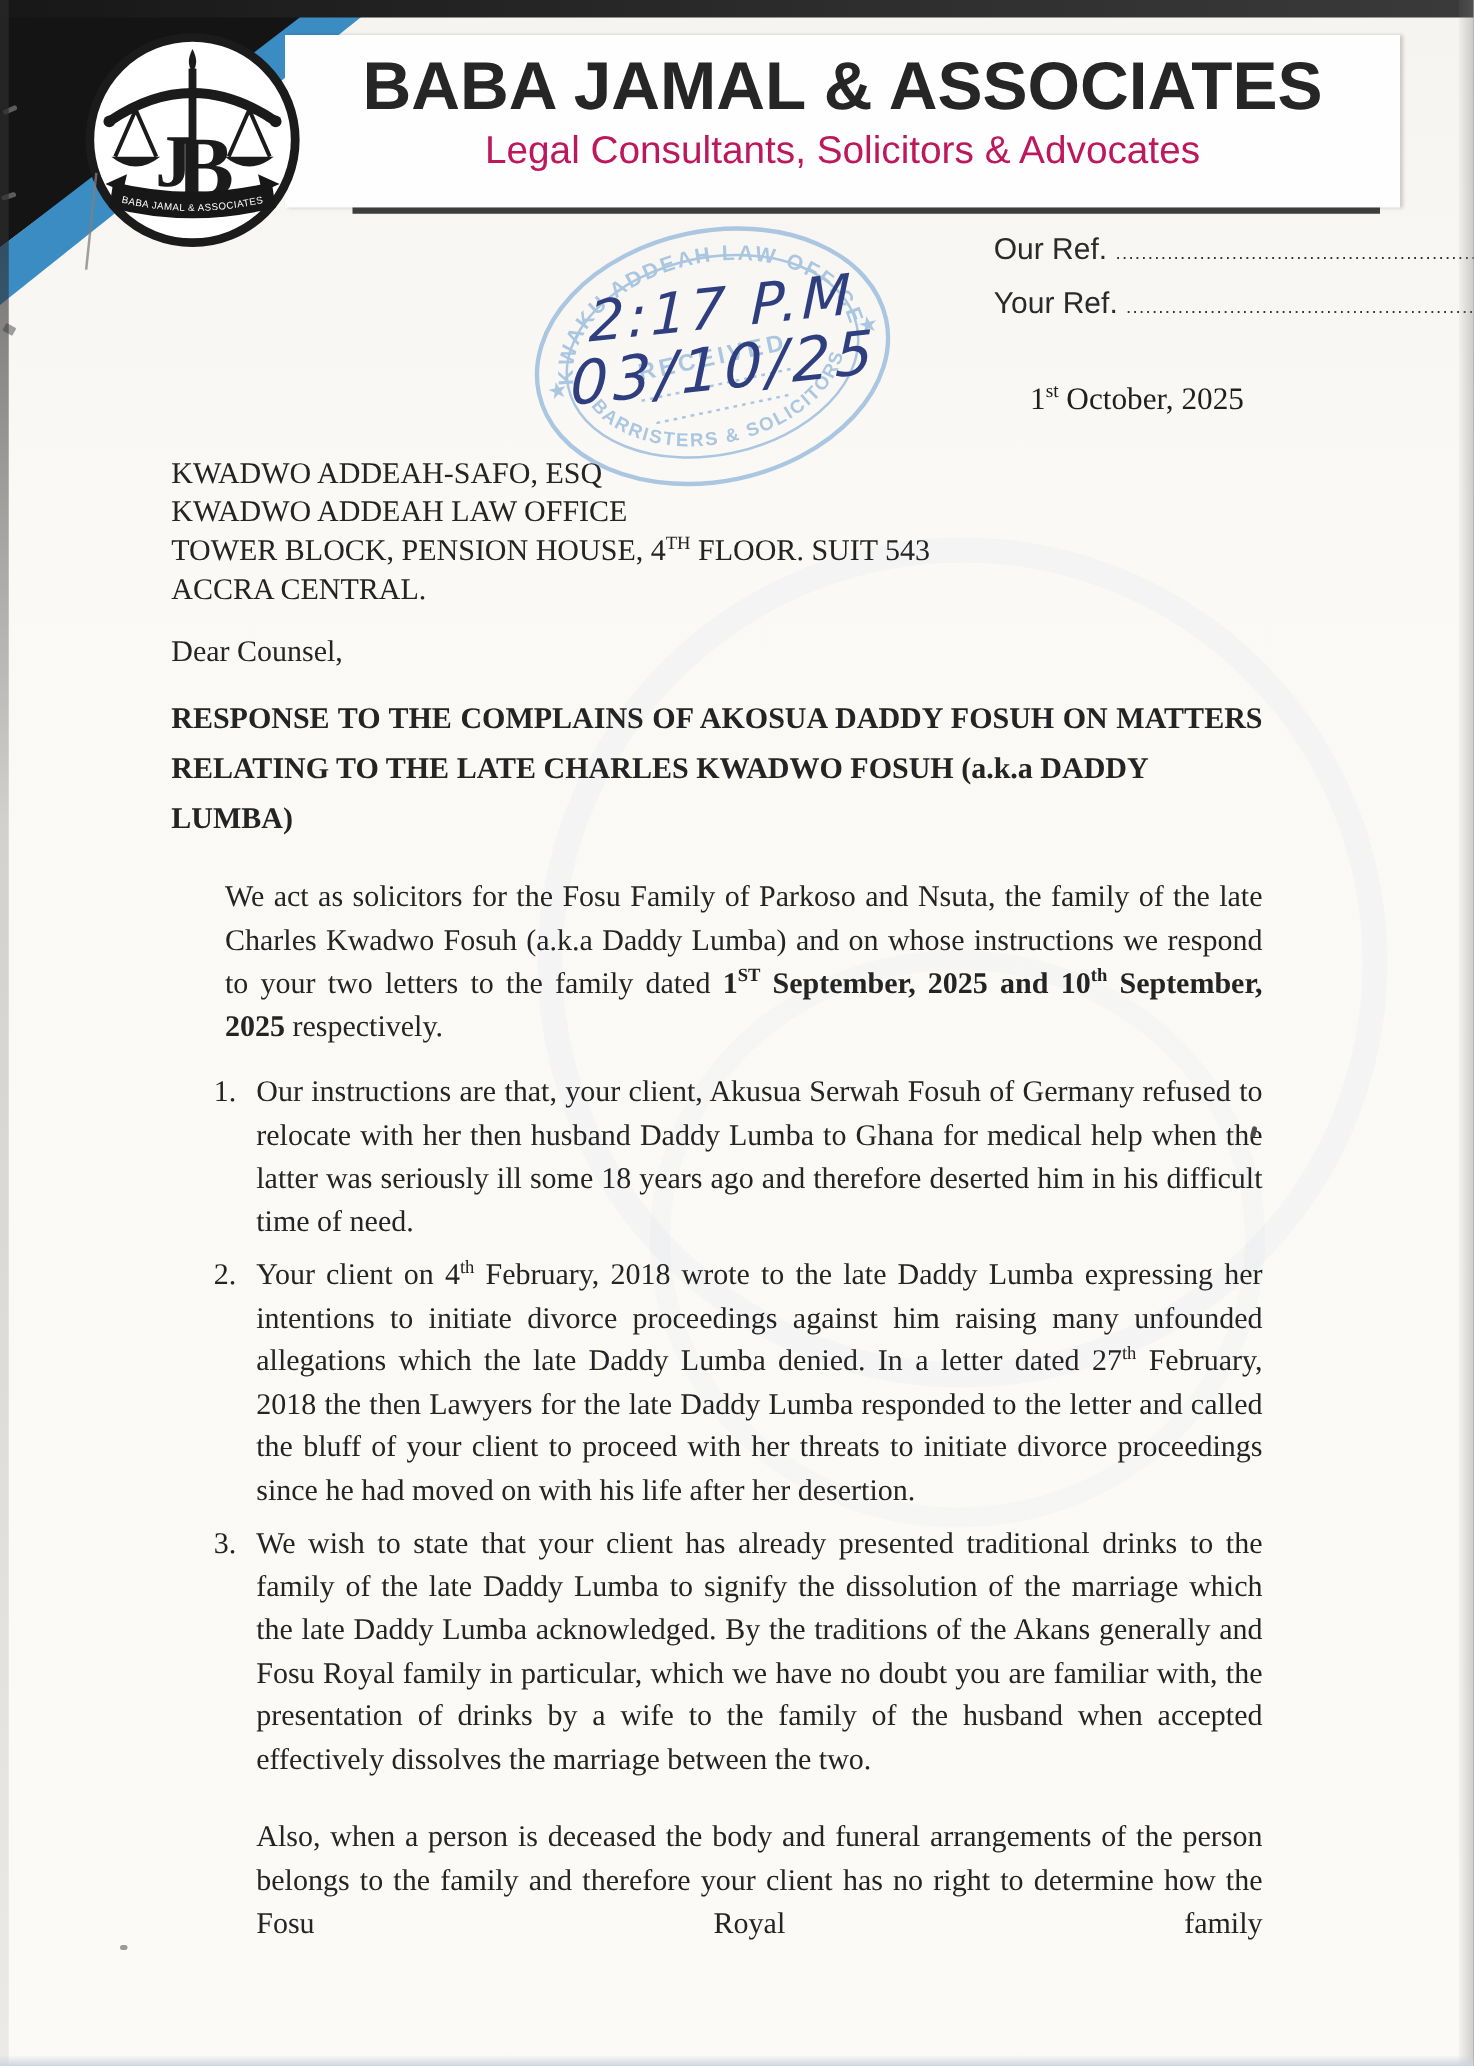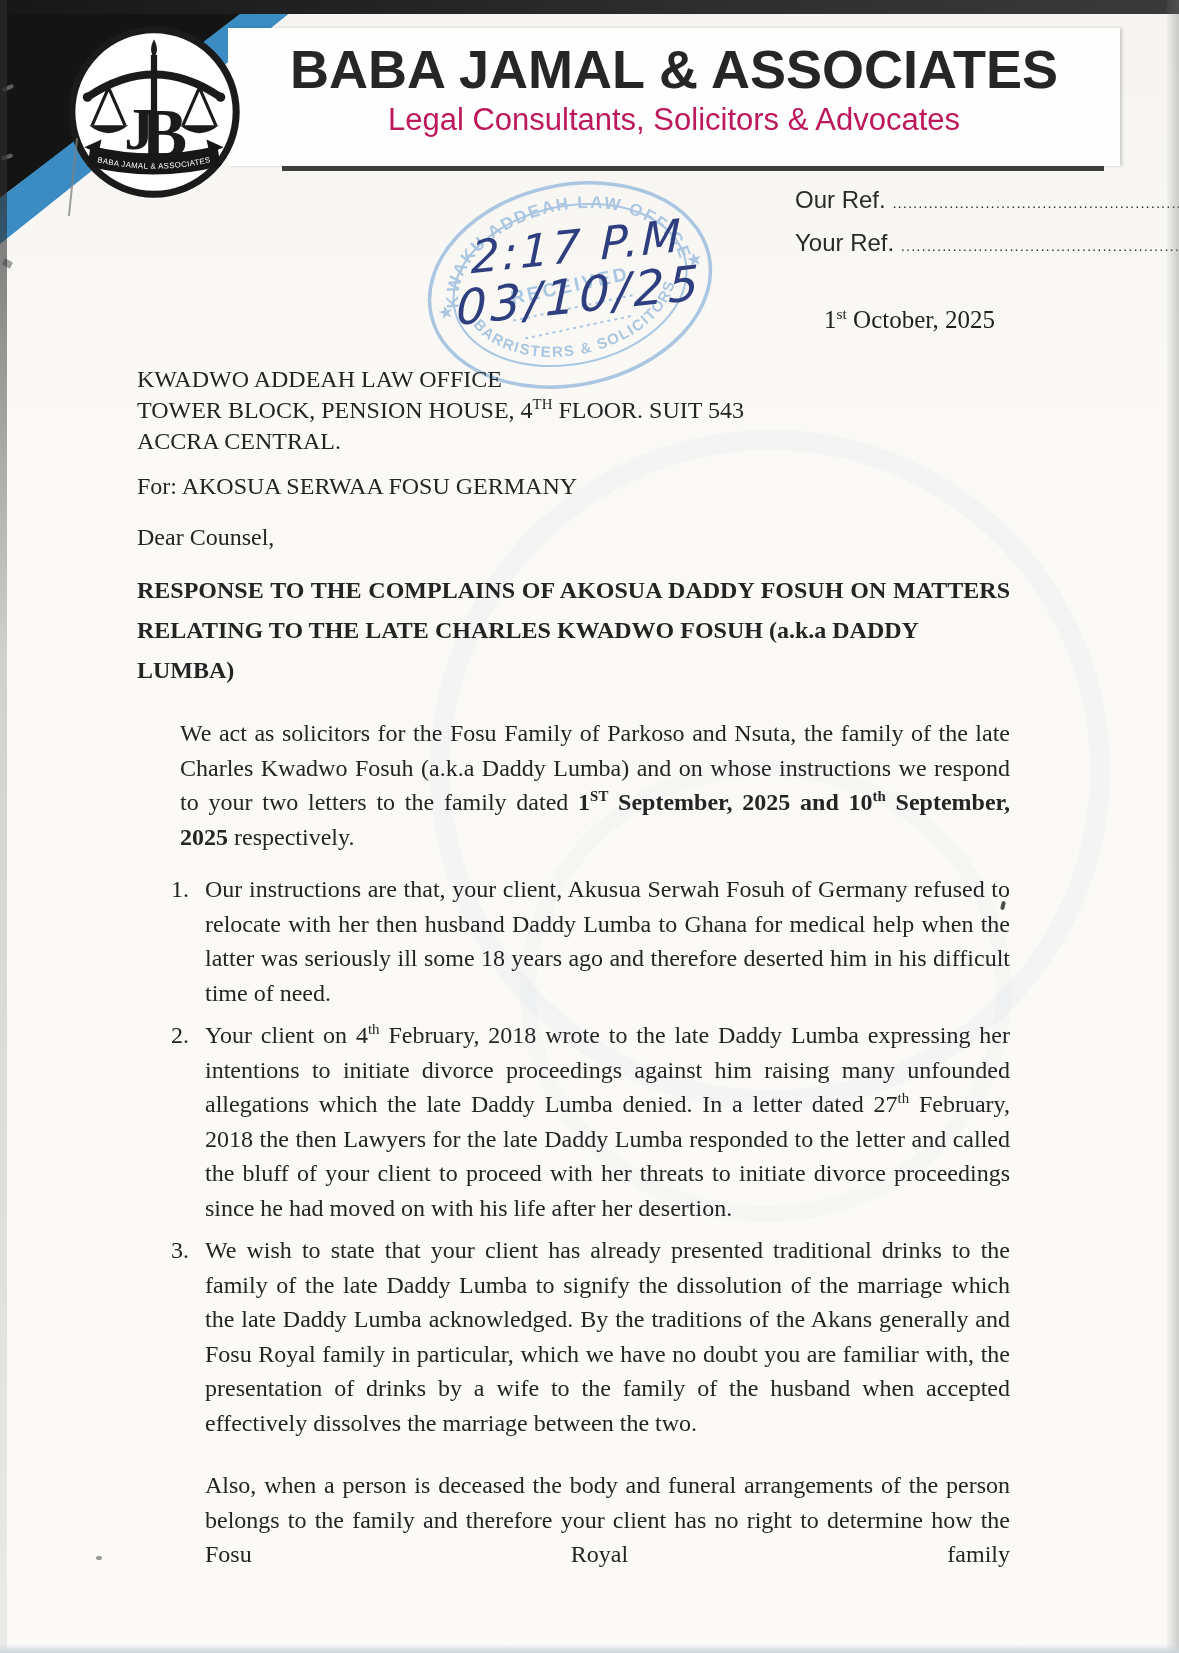--- a/index.html
+++ b/index.html
@@ -153,26 +153,26 @@
   <div class="handwriting">
     <div class="hw-time">2:17 P.M</div>
     <div class="hw-date">03/10/25</div>
   </div>
 
   <div class="date-line"><span>1</span><sup>st</sup><span> October, 2025</span></div>
 
   <div class="body-col">
 
     <div class="recipient">
+      <div>KWADWO ADDEAH-SAFO, ESQ</div>
       <div>KWADWO ADDEAH LAW OFFICE</div>
       <div><span>TOWER BLOCK, PENSION HOUSE, 4</span><sup>TH</sup><span> FLOOR. SUIT 543</span></div>
       <div>ACCRA CENTRAL.</div>
     </div>
 
-    <div class="for-line">For: AKOSUA SERWAA FOSU GERMANY</div>
 
     <div class="salutation">Dear Counsel,</div>
 
     <div class="subject">
       <div class="subject-l1">RESPONSE TO THE COMPLAINS OF AKOSUA DADDY FOSUH ON MATTERS</div>
       <div>RELATING TO THE LATE CHARLES KWADWO FOSUH (a.k.a DADDY LUMBA)</div>
     </div>
 
     <div class="intro"><span>We act as solicitors for the Fosu Family of Parkoso and Nsuta, the family of the late Charles Kwadwo Fosuh (a.k.a Daddy Lumba) and on whose instructions we respond to your two letters to the family dated </span><b><span>1</span><sup>ST</sup><span> September, 2025 and 10</span><sup>th</sup><span> September, 2025</span></b><span> respectively.</span></div>
 

